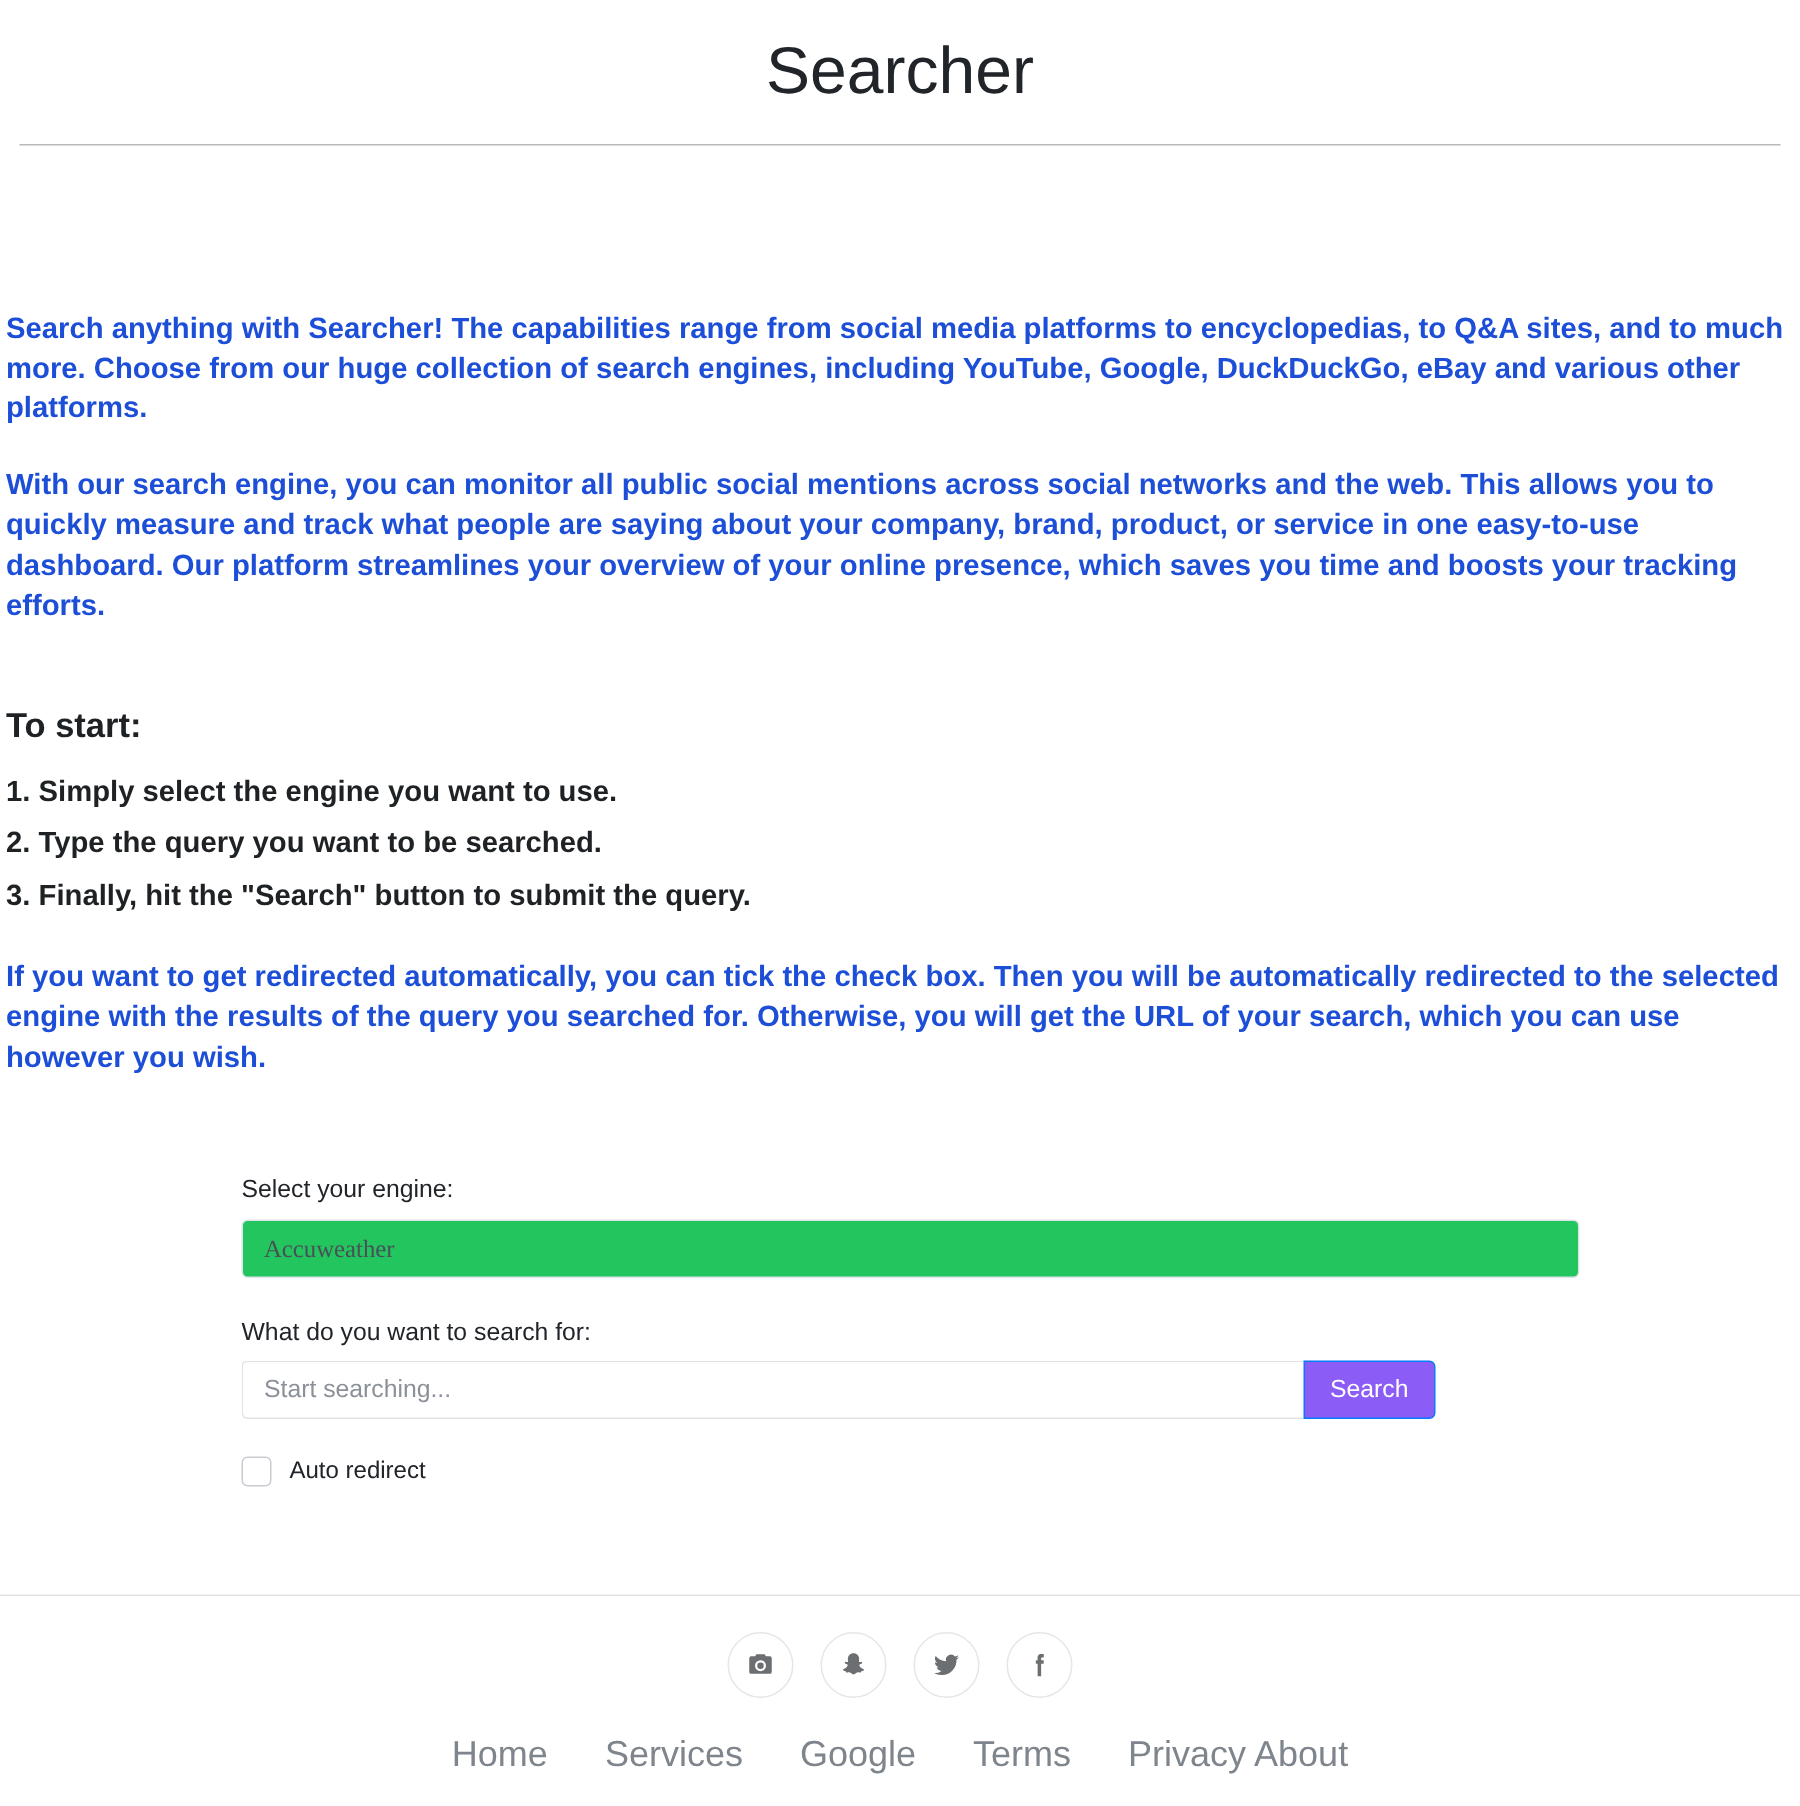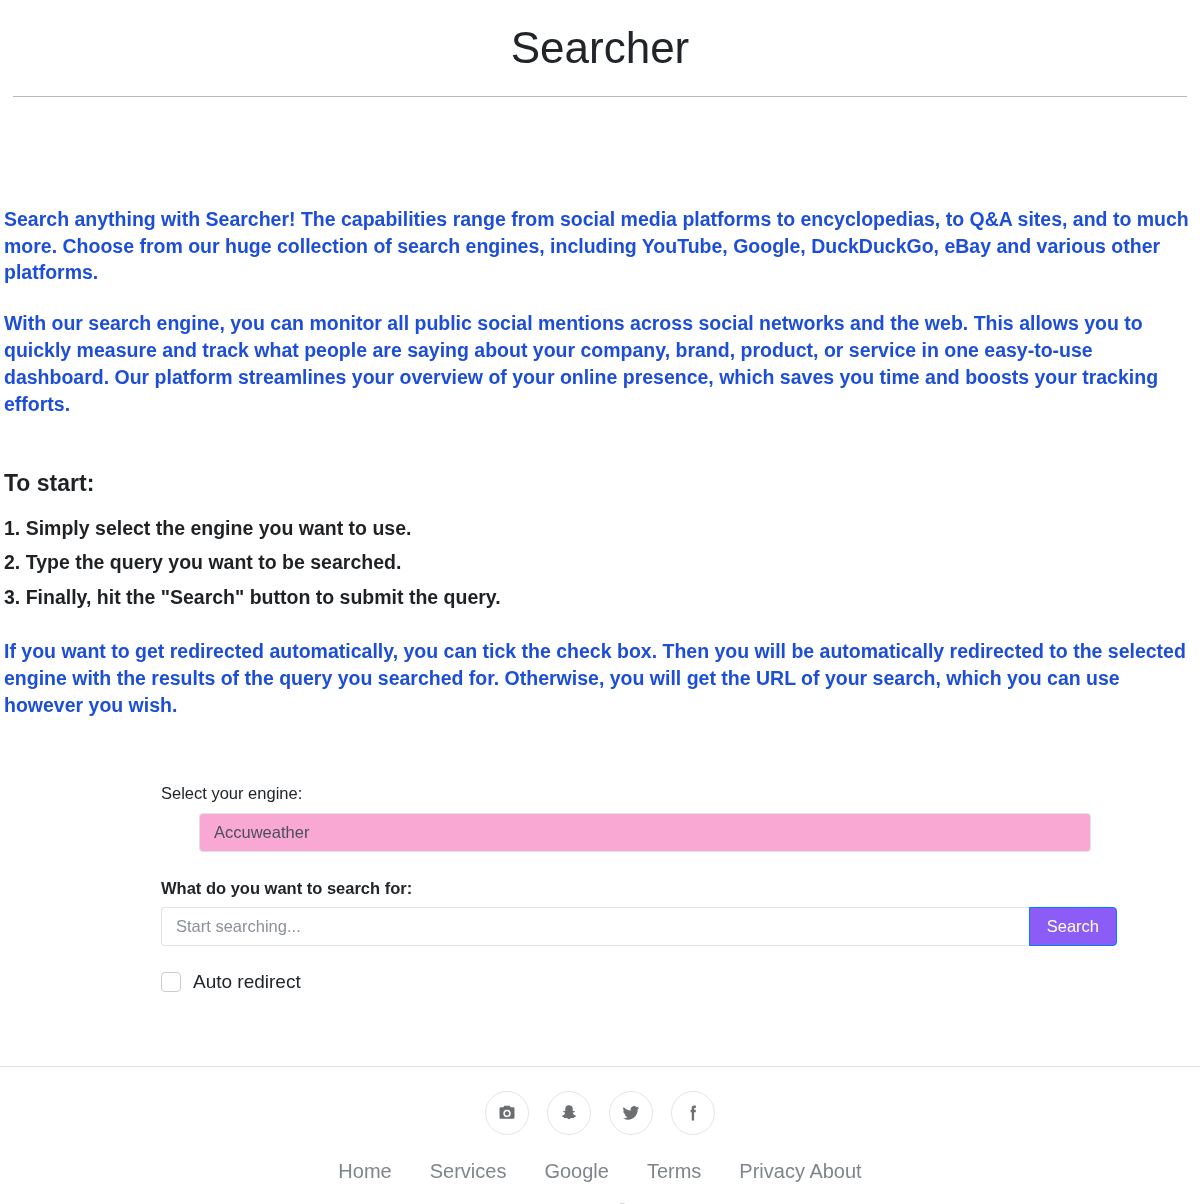--- a/index.html
+++ b/index.html
@@ -78,43 +78,42 @@
     width: 892px;
   }
   .field-label {
     display: block;
     font-size: 16.5px;
     font-weight: 400;
     color: #212529;
     margin-bottom: 8px;
     line-height: 1.3;
   }
-  .field-label.second { margin-top: 26px; font-weight: bold; }
+  .field-label.second { margin-top: 26px; }
 
   .engine-select {
     display: block;
     box-sizing: border-box;
     width: 892px;
     height: 39px;
     padding: 6px 14px;
-    font-family: Liberation Sans, sans-serif;
+    font-family: Liberation Serif, serif;
     font-size: 16.5px;
     color: #495057;
-    background: #f9a8d4;
+    background: #22c55e;
     border: 1px solid #dfe3e7;
     border-radius: 4px;
     outline: none;
     appearance: none;
-    margin-left: 38px;
     -webkit-appearance: none;
   }
 
   .search-row {
     display: flex;
-    width: 956px;
+    width: 796px;
     height: 39px;
   }
   .search-input {
     flex: 1 1 auto;
     box-sizing: border-box;
     height: 39px;
     padding: 6px 14px;
     font-family: "Liberation Sans", sans-serif;
     font-size: 16.5px;
     color: #495057;
@@ -150,21 +149,21 @@
     width: 20px;
     height: 20px;
     border: 1px solid #c8ccd1;
     border-radius: 4px;
     background: #ffffff;
     cursor: pointer;
     flex: 0 0 auto;
   }
   .checkbox-label {
     margin-left: 12px;
-    font-size: 19px;
+    font-size: 16px;
     color: #212529;
     line-height: 1.2;
   }
 
   
   .footer-rule {
     border: 0;
     border-top: 1px solid #e2e2e2;
     margin: 72px 0 0 0;
     height: 0;
@@ -188,21 +187,21 @@
   }
   .social-circle svg { display: block; fill: #6b6f72; }
 
   .footer-nav {
     display: flex;
     justify-content: center;
     gap: 38px;
     margin-top: 24px;
   }
   .footer-link {
-    font-size: 20px;
+    font-size: 24px;
     color: #7f858c;
     text-decoration: none;
     line-height: 1.2;
     cursor: pointer;
   }
   .copyright {
     text-align: center;
     margin-top: 18px;
     font-size: 13.5px;
     color: #b6bac0;

